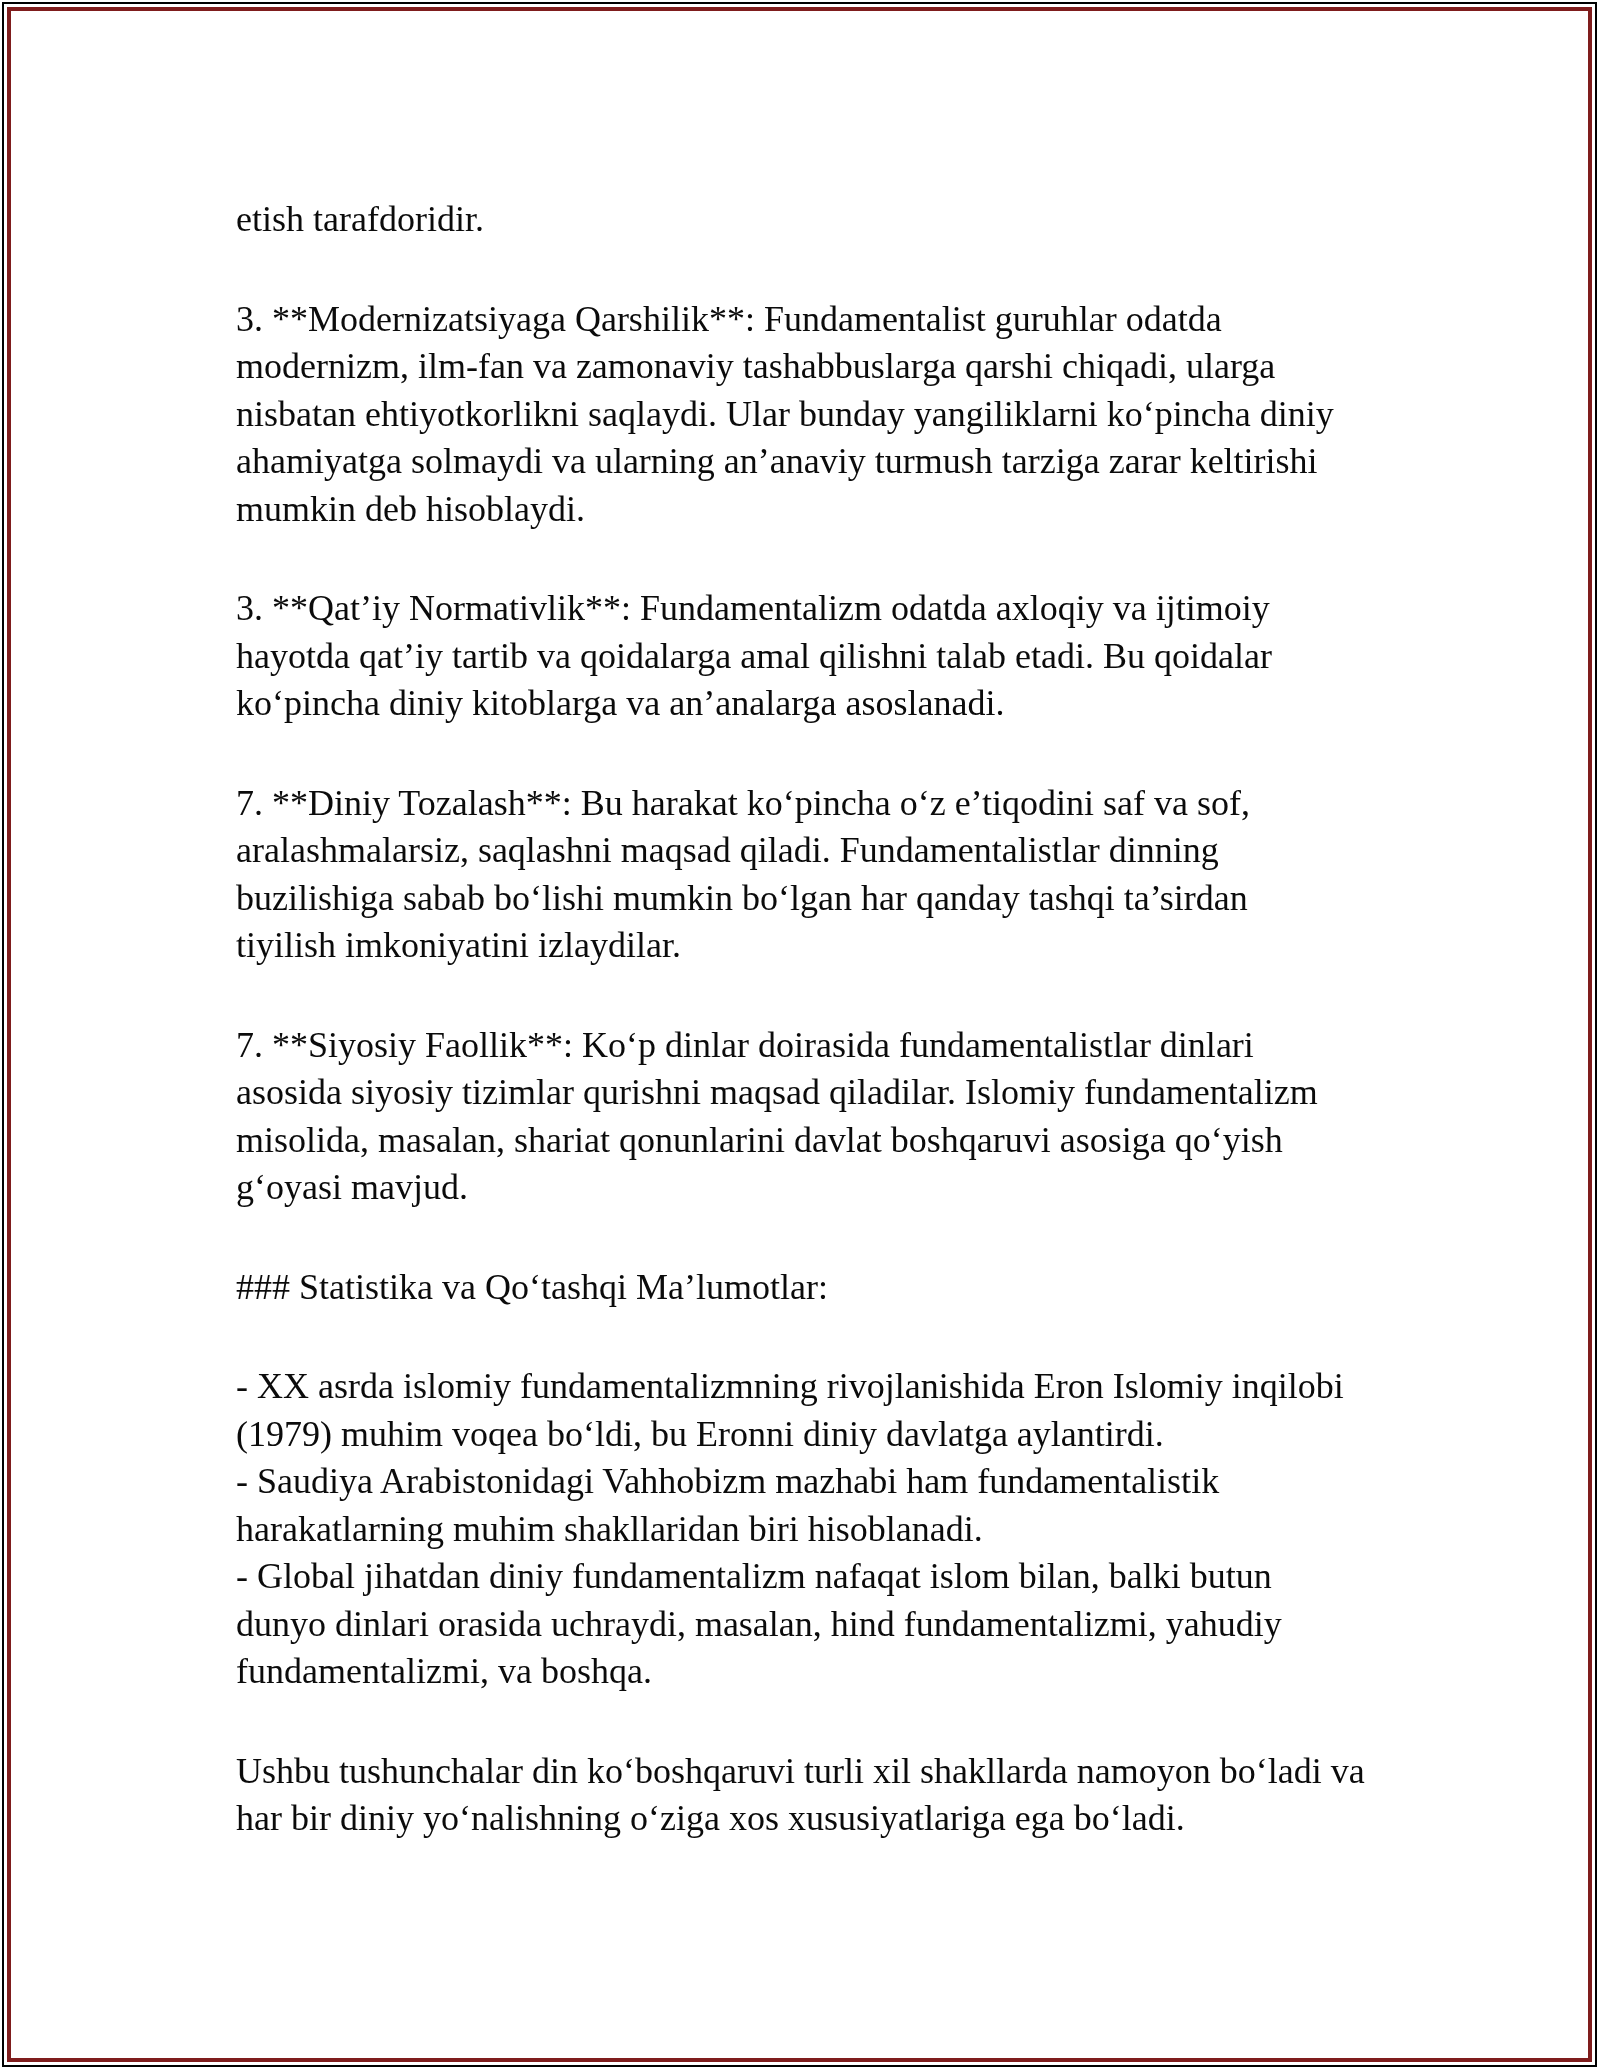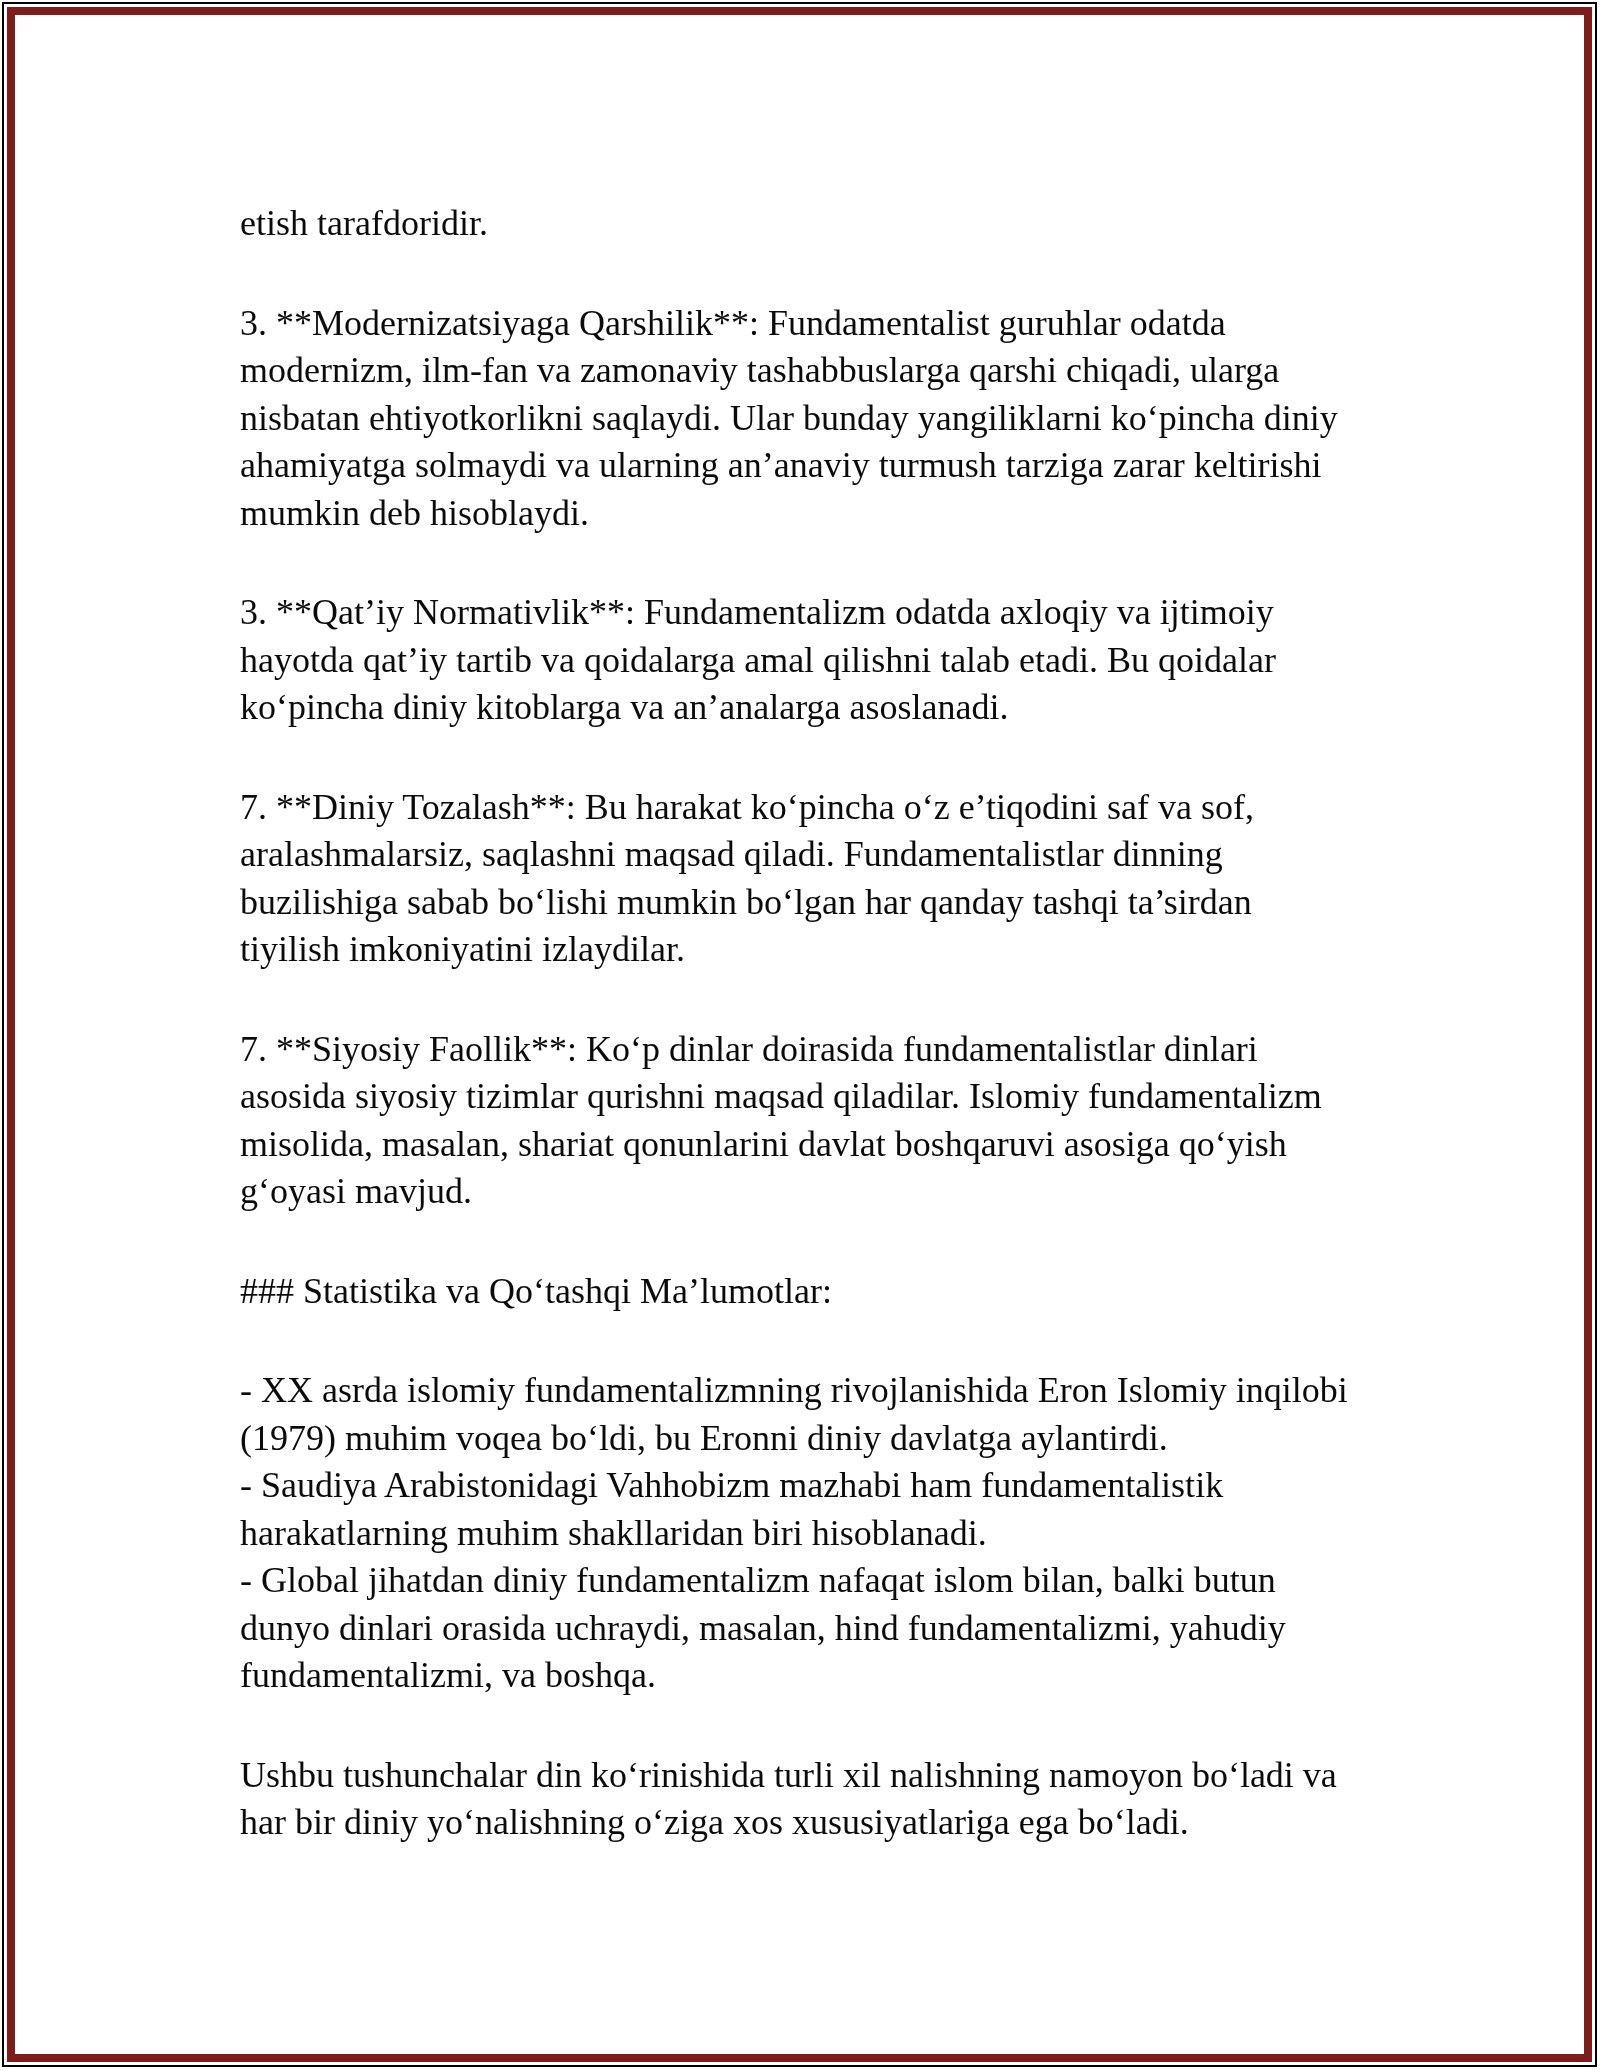--- a/index.html
+++ b/index.html
@@ -15,21 +15,21 @@
     font-family: "Liberation Serif", serif;
   }
   .outer-frame {
     position: absolute;
     top: 2px; left: 2px; right: 3px; bottom: 3px;
     border: 2px solid #000000;
   }
   .inner-frame {
     position: absolute;
     top: 3px; left: 3px; right: 3px; bottom: 3px;
-    border: 8px solid #7f1d1d;
+    border: 4px solid #7f1d1d;
   }
   .page-content {
     position: absolute;
     left: 225px;
     top: 185px;
     width: 1290px;
     color: #0b0b0b;
     font-size: 36px;
     line-height: 47.5px;
     text-align: left;
@@ -66,17 +66,17 @@
 misolida, masalan, shariat qonunlarini davlat boshqaruvi asosiga qo‘yish
 g‘oyasi mavjud.</p>
       <p class="para">### Statistika va Qo‘tashqi Ma’lumotlar:</p>
       <p class="para">- XX asrda islomiy fundamentalizmning rivojlanishida Eron Islomiy inqilobi
 (1979) muhim voqea bo‘ldi, bu Eronni diniy davlatga aylantirdi.
 - Saudiya Arabistonidagi Vahhobizm mazhabi ham fundamentalistik
 harakatlarning muhim shakllaridan biri hisoblanadi.
 - Global jihatdan diniy fundamentalizm nafaqat islom bilan, balki butun
 dunyo dinlari orasida uchraydi, masalan, hind fundamentalizmi, yahudiy
 fundamentalizmi, va boshqa.</p>
-      <p class="para">Ushbu tushunchalar din ko‘rinishida turli xil nalishning namoyon bo‘ladi va
+      <p class="para">Ushbu tushunchalar din ko‘boshqaruvi turli xil shakllarda namoyon bo‘ladi va
 har bir diniy yo‘nalishning o‘ziga xos xususiyatlariga ega bo‘ladi.</p>
     </div>
   </div>
 </div>
 
 </body></html>

